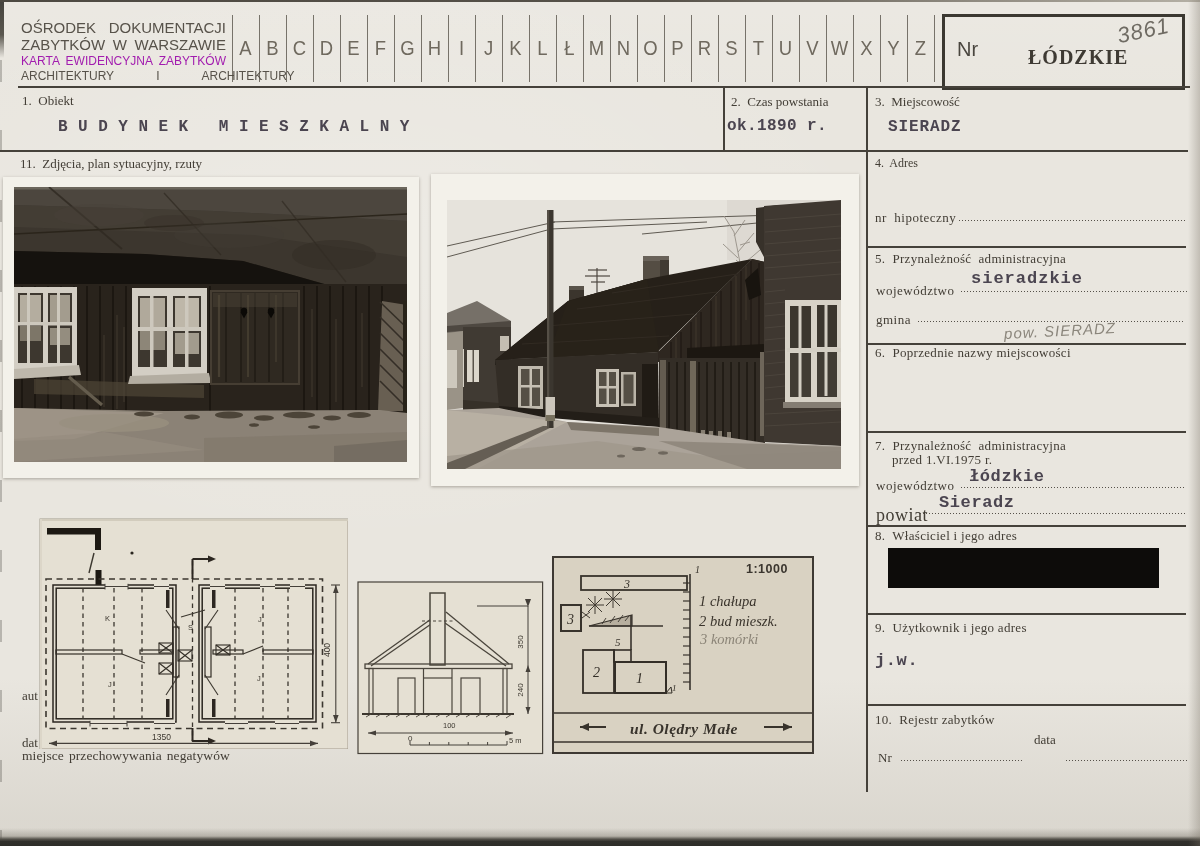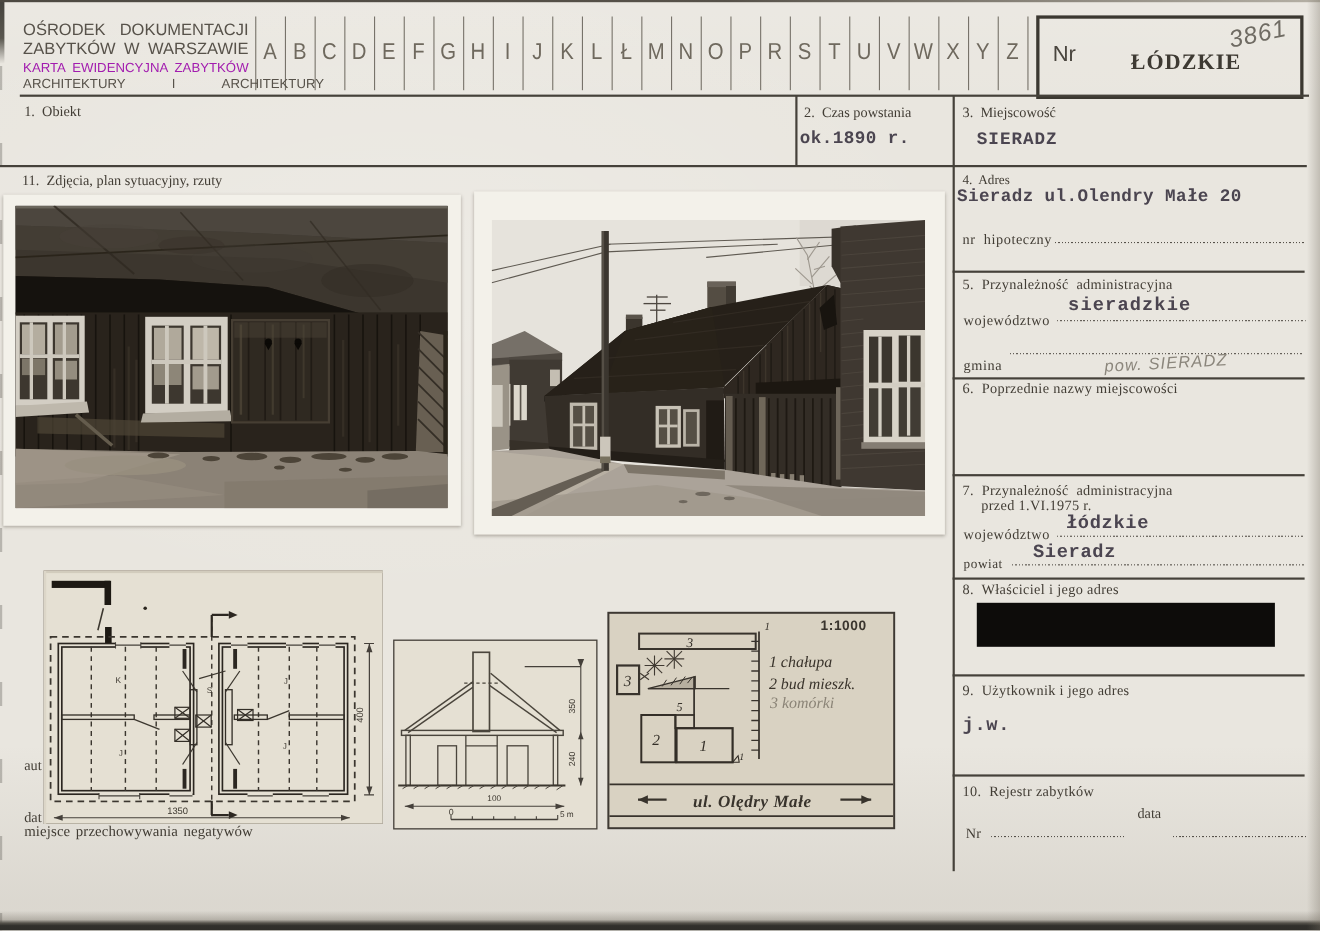--- a/index.html
+++ b/index.html
@@ -110,55 +110,55 @@
   <div class="abs" style="left:957px;top:38px;font-family:'Liberation Sans',sans-serif;font-size:20px;color:#4a463f;">Nr</div>
   <div class="abs ser" style="left:1028px;top:46px;font-size:20px;font-weight:bold;letter-spacing:1px;color:#3e3a33;">ŁÓDZKIE</div>
   <div class="abs" style="left:1117px;top:18px;font-family:'Liberation Sans',sans-serif;font-style:italic;font-size:22px;color:#6f6b63;transform:rotate(-12deg);letter-spacing:1px;">3861</div>
 
   <div class="hl" style="left:18px;top:86px;width:1172px;"></div>
   <div class="hl" style="left:0;top:150px;width:1188px;"></div>
   <div class="vl" style="left:723px;top:87px;height:63px;"></div>
   <div class="vl" style="left:866px;top:87px;height:705px;"></div>
 
   <div class="abs ser" style="left:22px;top:93px;font-size:13px;">1.&nbsp; Obiekt</div>
+  <div class="abs mono" style="left:58px;top:118px;font-size:16px;letter-spacing:10.5px;">BUDYNEK MIESZKALNY</div>
   <div class="abs ser" style="left:731px;top:94px;font-size:13px;">2.&nbsp; Czas powstania</div>
   <div class="abs mono" style="left:727px;top:117px;font-size:16px;letter-spacing:0.4px;">ok.1890 r.</div>
   <div class="abs ser" style="left:875px;top:94px;font-size:13px;">3.&nbsp; Miejscowość</div>
   <div class="abs mono" style="left:888px;top:118px;font-size:16px;letter-spacing:0.9px;">SIERADZ</div>
   <div class="abs ser" style="left:20px;top:156px;font-size:13px;">11.&nbsp; Zdjęcia, plan sytuacyjny, rzuty</div>
 
   <div class="hl" style="left:866px;top:246px;width:320px;"></div>
   <div class="hl" style="left:866px;top:343px;width:320px;height:2px;"></div>
   <div class="hl" style="left:866px;top:431px;width:320px;"></div>
   <div class="hl" style="left:866px;top:525px;width:320px;"></div>
   <div class="hl" style="left:866px;top:613px;width:320px;"></div>
   <div class="hl" style="left:866px;top:704px;width:320px;"></div>
 
   <div class="abs ser" style="left:875px;top:156px;font-size:12px;">4.&nbsp; Adres</div>
-  <div class="abs mono" style="left:870px;top:170px;font-size:16px;letter-spacing:0.35px;">Sieradz ul.Olendry Małe 20</div>
   <div class="abs ser" style="left:875px;top:210px;font-size:13px;letter-spacing:0.5px;">nr&nbsp; hipoteczny</div>
   <div class="dot" style="left:959px;top:219px;width:228px;"></div>
 
   <div class="abs ser" style="left:875px;top:251px;font-size:13px;letter-spacing:0.3px;">5.&nbsp; Przynależność&nbsp; administracyjna</div>
   <div class="abs mono" style="left:971px;top:269px;font-size:17px;letter-spacing:1.0px;">sieradzkie</div>
   <div class="abs ser" style="left:876px;top:283px;font-size:13px;letter-spacing:0.5px;">województwo</div>
   <div class="dot" style="left:961px;top:290px;width:226px;"></div>
-  <div class="abs ser" style="left:876px;top:312px;font-size:13px;letter-spacing:0.5px;margin-top:12px;">gmina</div>
+  <div class="abs ser" style="left:876px;top:312px;font-size:13px;letter-spacing:0.5px;">gmina</div>
   <div class="dot" style="left:918px;top:320px;width:267px;"></div>
   <div class="abs" style="left:1004px;top:322px;font-family:'Liberation Sans',sans-serif;font-style:italic;font-size:15px;color:#8b867c;transform:rotate(-3deg);letter-spacing:1px;">pow. SIERADZ</div>
 
   <div class="abs ser" style="left:875px;top:345px;font-size:13px;letter-spacing:0.3px;">6.&nbsp; Poprzednie nazwy miejscowości</div>
 
   <div class="abs ser" style="left:875px;top:438px;font-size:13px;letter-spacing:0.3px;">7.&nbsp; Przynależność&nbsp; administracyjna</div>
   <div class="abs ser" style="left:892px;top:452px;font-size:13px;letter-spacing:0.3px;">przed 1.VI.1975 r.</div>
   <div class="abs mono" style="left:969px;top:467px;font-size:17px;letter-spacing:0.6px;">łódzkie</div>
   <div class="abs ser" style="left:876px;top:478px;font-size:13px;letter-spacing:0.5px;">województwo</div>
   <div class="dot" style="left:961px;top:486px;width:225px;"></div>
   <div class="abs mono" style="left:939px;top:493px;font-size:17px;letter-spacing:0.6px;">Sieradz</div>
-  <div class="abs ser" style="left:876px;top:505px;font-size:12px;letter-spacing:0.5px;">powiat</div>
+  <div class="abs ser" style="left:876px;top:505px;font-size:18px;letter-spacing:0.5px;">powiat</div>
   <div class="dot" style="left:920px;top:512px;width:266px;"></div>
 
   <div class="abs ser" style="left:875px;top:528px;font-size:13px;letter-spacing:0.3px;">8.&nbsp; Właściciel i jego adres</div>
   <div class="abs" style="left:888px;top:548px;width:271px;height:40px;background:#0d0c0a;"></div>
 
   <div class="abs ser" style="left:875px;top:620px;font-size:13px;letter-spacing:0.3px;">9.&nbsp; Użytkownik i jego adres</div>
   <div class="abs mono" style="left:875px;top:651px;font-size:17px;letter-spacing:0.6px;">j.w.</div>
 
   <div class="abs ser" style="left:875px;top:712px;font-size:13px;letter-spacing:0.3px;">10.&nbsp; Rejestr zabytków</div>
   <div class="abs ser" style="left:878px;top:750px;font-size:13px;">Nr</div>

